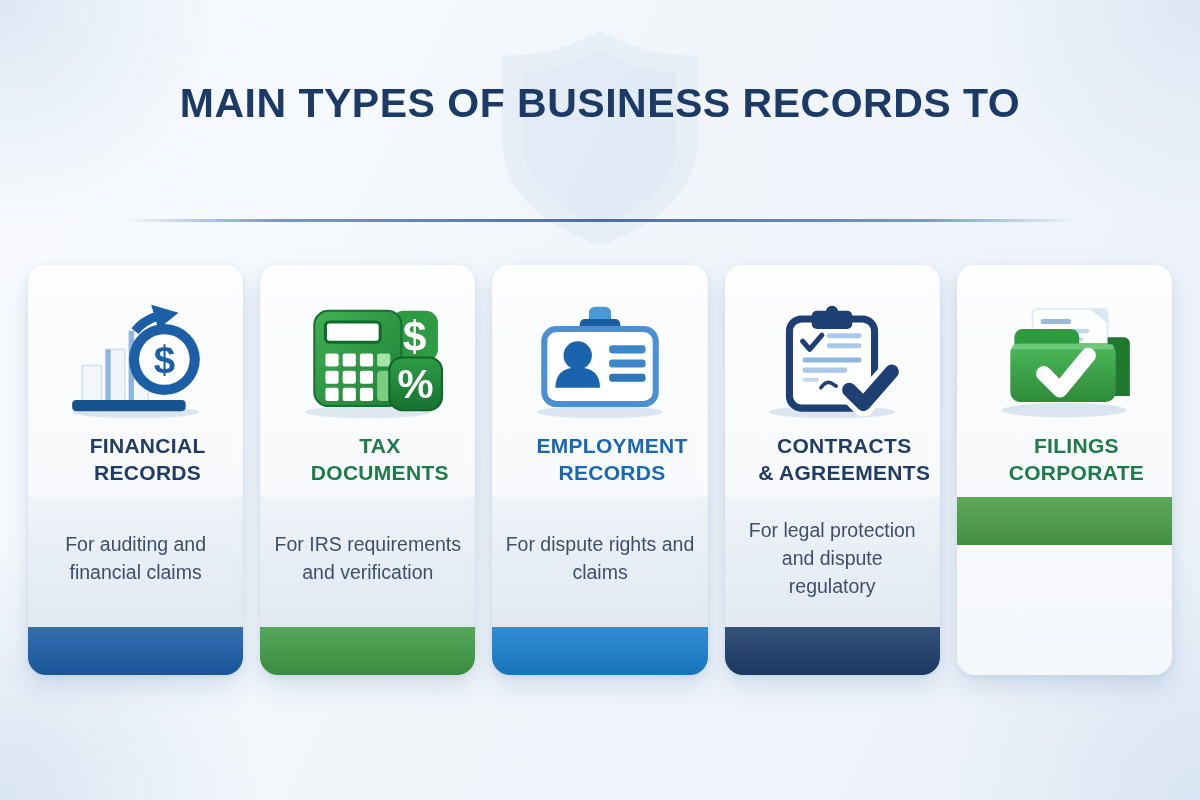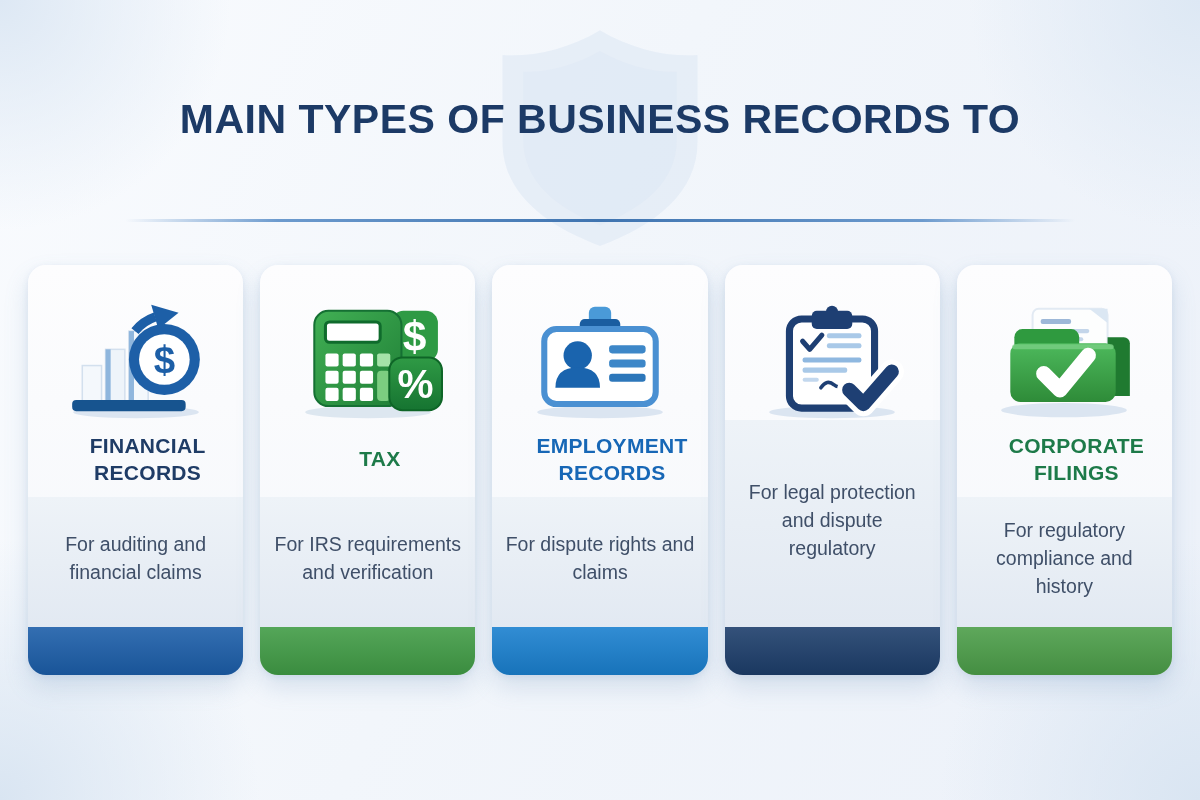--- a/index.html
+++ b/index.html
@@ -15,21 +15,21 @@
       radial-gradient(circle at 100% 0%, #dde8f4 0, rgba(221,232,244,0) 16%),
       radial-gradient(circle at 0% 100%, #d9e5f2 0, rgba(217,229,242,0) 18%),
       radial-gradient(circle at 100% 100%, #d9e5f2 0, rgba(217,229,242,0) 18%),
       linear-gradient(115deg,#f9fbfe 0%,#f2f6fb 45%,#ecf1f9 100%);
   }
   .watermark{
     position:absolute;left:50%;top:26px;transform:translateX(-50%);
     opacity:.6;pointer-events:none;
   }
   .page-title{
-    position:absolute;top:94px;left:150px;width:900px;margin:0;
+    position:absolute;top:78px;left:150px;width:900px;margin:0;
     text-align:center;font-weight:800;font-size:41px;line-height:51px;
     letter-spacing:.5px;color:#1c3a66;
   }
   .page-title span{display:block;}
   .divider{
     position:absolute;top:219px;left:125px;width:950px;height:3px;border-radius:2px;
     background:linear-gradient(90deg,rgba(91,143,201,0) 0%,#6d9bce 16%,#3f74b0 50%,#6d9bce 84%,rgba(91,143,201,0) 100%);
   }
   .cards{
     position:absolute;top:265px;left:28px;right:28px;
@@ -135,20 +135,21 @@
           <rect x="67" y="84" width="13" height="13" rx="2" fill="#ffffff"></rect>
           <rect x="84" y="50" width="13" height="13" rx="2" fill="#a5e3a8"></rect>
           <rect x="84" y="67" width="13" height="30" rx="4" fill="#7ccd80"></rect>
           <text class="svg-text" x="121" y="48" font-size="42" fill="#ffffff" text-anchor="middle">$</text>
           <rect x="96" y="54" width="52" height="52" rx="13" fill="url(#g-badge)" stroke="#0e6527" stroke-width="2"></rect>
           <text class="svg-text" x="122" y="94" font-size="40" fill="#ffffff" text-anchor="middle">%</text>
         </svg>
       </div>
       <h2 class="card-title" style="color: rgb(29, 122, 73); justify-content: center;">
         <span>TAX</span>
+        <span>DOCUMENTS</span>
       </h2>
       <div class="desc">For IRS requirements and verification</div>
       <div class="bar" style="background: rgb(65, 156, 70);"></div>
     </section>
 
     <section class="card">
       <div class="icon-area">
         <svg viewBox="0 0 150 115">
           <ellipse cx="75" cy="108" rx="62" ry="6" fill="#dbe5f1"></ellipse>
           <rect x="64" y="4" width="22" height="22" rx="6" fill="#4a9ad8"></rect>
@@ -180,20 +181,24 @@
           <rect x="70" y="30" width="34" height="5" rx="2" fill="#a9c9e8"></rect>
           <rect x="70" y="40" width="34" height="5" rx="2" fill="#a9c9e8"></rect>
           <rect x="46" y="54" width="58" height="5" rx="2" fill="#8fb8e0"></rect>
           <rect x="46" y="64" width="44" height="5" rx="2" fill="#a9c9e8"></rect>
           <rect x="46" y="74" width="16" height="4" rx="2" fill="#c3d8ee"></rect>
           <path d="M64 84 q6 -9 13 -3 q5 5 12 -3" stroke="#1e3f73" stroke-width="3.5" fill="none" stroke-linecap="round"></path>
           <path d="M92 86 l14 14 l28 -32" stroke="#ffffff" stroke-width="24" fill="none" stroke-linecap="round" stroke-linejoin="round"></path>
           <path d="M92 86 l14 14 l28 -32" stroke="#1e3f73" stroke-width="14" fill="none" stroke-linecap="round" stroke-linejoin="round"></path>
         </svg>
       </div>
+      <h2 class="card-title" style="color: rgb(31, 60, 102);">
+        <span>CONTRACTS</span>
+        <span>&amp; AGREEMENTS</span>
+      </h2>
       <div class="desc">For legal protection and dispute regulatory</div>
       <div class="bar" style="background: rgb(29, 62, 107);"></div>
     </section>
 
     <section class="card">
       <div class="icon-area">
         <svg viewBox="0 0 150 115">
           <defs>
             <linearGradient id="g-folder" x1="0" y1="0" x2="0" y2="1">
               <stop offset="0" stop-color="#4db95c"></stop>
@@ -207,21 +212,20 @@
           <rect x="52" y="26" width="48" height="4" rx="2" fill="#c4d6ea"></rect>
           <rect x="52" y="34" width="42" height="4" rx="2" fill="#c4d6ea"></rect>
           <path d="M118 34 h16 a6 6 0 0 1 6 6 v52 h-22 z" fill="#1f7a30"></path>
           <rect x="26" y="26" width="64" height="26" rx="8" fill="#2f9a3f"></rect>
           <rect x="22" y="40" width="104" height="58" rx="10" fill="url(#g-folder)"></rect>
           <rect x="24" y="41" width="100" height="5" rx="2.5" fill="#79d084" opacity=".8"></rect>
           <path d="M55 70 l16 16 l28 -34" stroke="#ffffff" stroke-width="15" fill="none" stroke-linecap="round" stroke-linejoin="round"></path>
         </svg>
       </div>
       <h2 class="card-title" style="color: rgb(29, 122, 73);">
+        <span>FILINGS</span>
         <span>CORPORATE</span>
-        <span>FILINGS</span>
-      </h2>
-      <div class="desc">For regulatory compliance and history</div>
+      </h2>
       <div class="bar" style="background: rgb(76, 158, 73);"></div>
     </section>
 
   </div>
 </div>
 
 </body></html>

